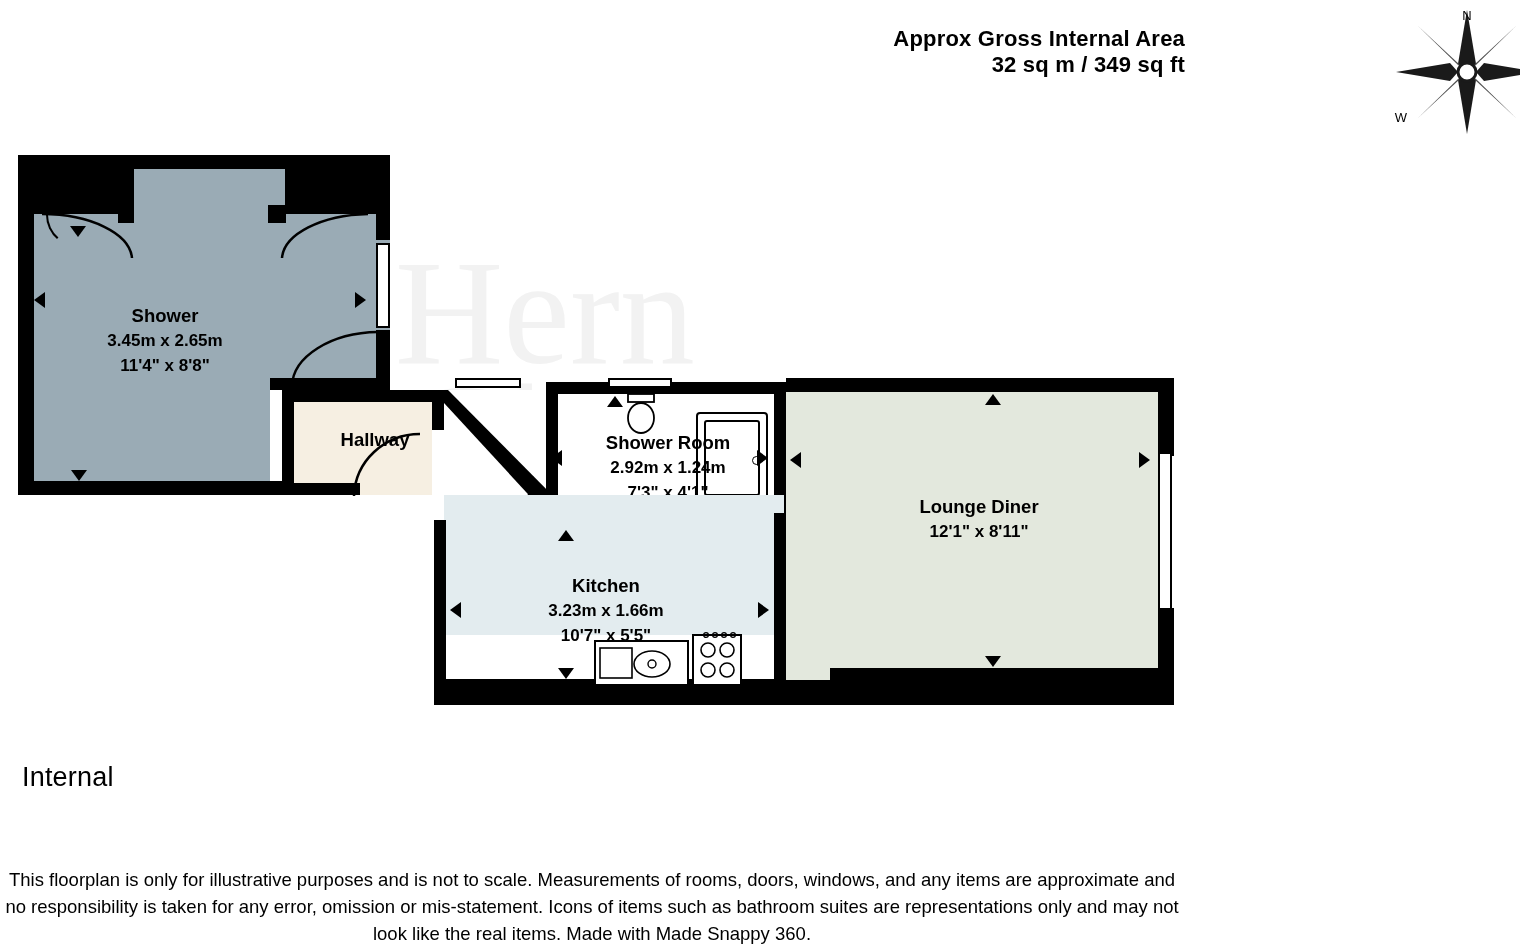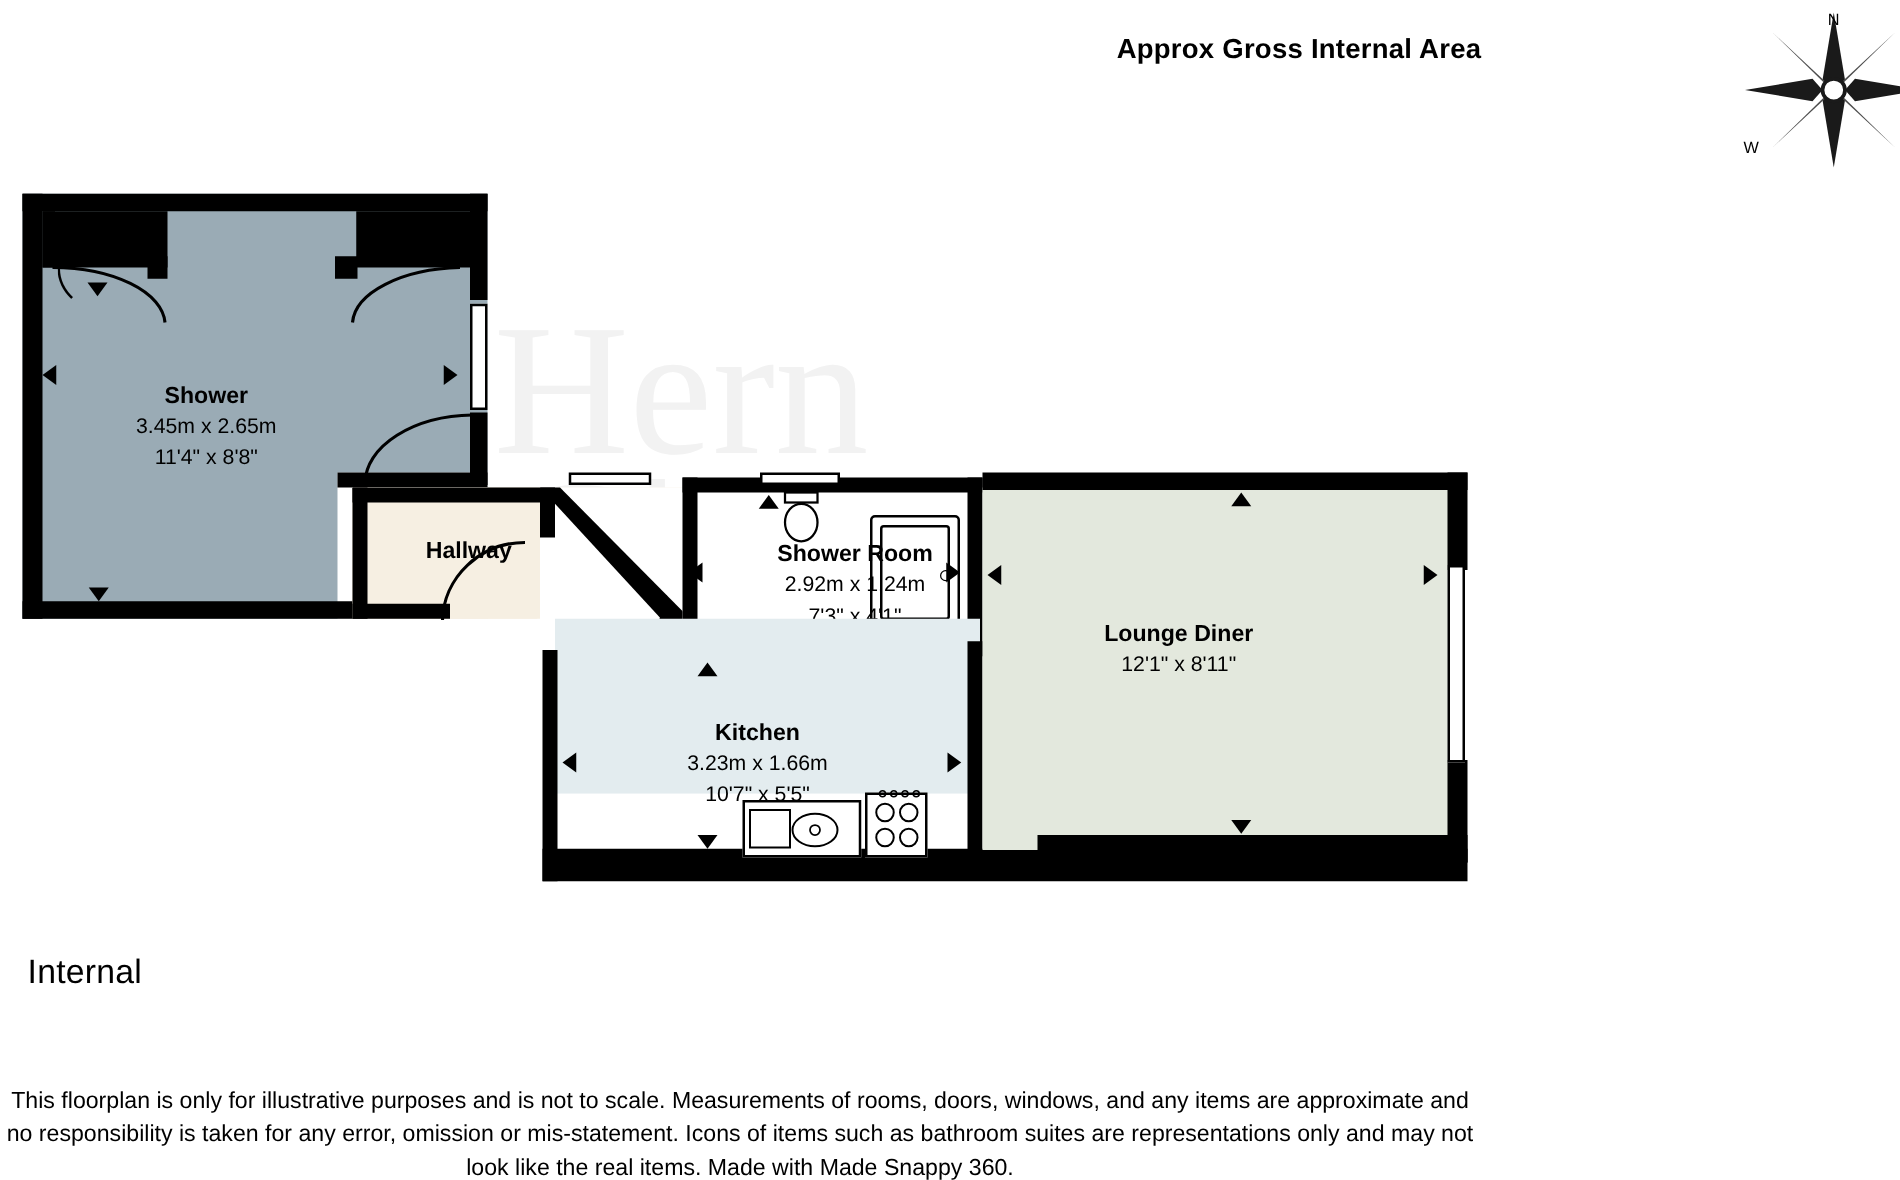--- a/index.html
+++ b/index.html
@@ -73,21 +73,21 @@
   .shower-fill  { background: #ffffff; }
   .white-fill   { background: #ffffff; }
 
   .label {
     position: absolute;
     text-align: center;
     line-height: 25px;
     font-size: 17px;
   }
   .label .name { font-weight: bold; font-size: 18.5px; }
-  .label .dim  { font-weight: normal; font-size: 17px; }
+  .label .dim  { font-weight: bold; font-size: 17px; }
 
   .window {
     position: absolute;
     background: #ffffff;
     border: 2px solid #000000;
     box-sizing: border-box;
   }
 
   .arrow { position: absolute; width: 0; height: 0; }
   .arrow-up    { border-left: 8px solid transparent; border-right: 8px solid transparent; border-bottom: 11px solid #000; }
@@ -125,20 +125,21 @@
     border: 2px solid #000000;
     box-sizing: border-box;
     background: #ffffff;
   }
 </style>
 </head>
 <body>
 
 <div class="header">
   <div>Approx Gross Internal Area</div>
+  <div>32 sq m / 349 sq ft</div>
 </div>
 
 <div class="compass">
   <svg width="158" height="140" viewBox="0 0 158 140">
     <g>
 
       <polygon points="79,8 88,62 79,70 70,62" fill="#1a1a1a"></polygon>
       <polygon points="79,132 88,78 79,70 70,78" fill="#1a1a1a"></polygon>
       <polygon points="8,70 62,61 70,70 62,79" fill="#1a1a1a"></polygon>
       <polygon points="150,70 96,61 88,70 96,79" fill="#1a1a1a"></polygon>
@@ -249,21 +250,21 @@
     <line x1="4" y1="30" x2="36" y2="30" stroke="#000" stroke-width="1.8"></line>
     <circle cx="20" cy="26" r="3" fill="none" stroke="#000" stroke-width="1.5"></circle>
   </svg>
   <div style="position:absolute;left:752px;top:456px;width:7px;height:7px;border:1.5px solid #000;border-radius:50%;"></div>
 
   <div class="arrow arrow-up" style="left:607px; top:396px;"></div>
   <div class="arrow arrow-down" style="left:607px; top:497px;"></div>
   <div class="arrow arrow-right" style="left:757px; top:450px;"></div>
   <div class="arrow arrow-left" style="left:551px; top:450px;"></div>
 
-  <div class="label" style="left:564px; top:430px; width:240px;">
+  <div class="label" style="left:548px; top:430px; width:240px;">
     <div class="name">Shower Room</div>
     <div class="dim">2.92m x 1.24m</div>
     <div class="dim">7'3" x 4'1"</div>
   </div>
 
   <div class="window" style="left:608px; top:378px; width:64px; height:10px;"></div>
   <div class="window" style="left:455px; top:378px; width:66px; height:10px;"></div>
 
   <div class="room kitchen-fill" style="left:444px; top:495px; width:340px; height:140px;"></div>
   <div class="room white-fill" style="left:444px; top:635px; width:340px; height:55px;"></div>
@@ -308,21 +309,21 @@
   <div class="wall" style="left:1158px; top:378px; width:16px; height:78px;"></div>
   <div class="wall" style="left:1158px; top:608px; width:16px; height:82px;"></div>
   <div class="wall" style="left:830px; top:668px; width:344px; height:22px;"></div>
   <div class="window" style="left:1158px; top:452px; width:14px; height:158px;"></div>
 
   <div class="arrow arrow-up" style="left:985px; top:394px;"></div>
   <div class="arrow arrow-down" style="left:985px; top:656px;"></div>
   <div class="arrow arrow-right" style="left:1139px; top:452px;"></div>
   <div class="arrow arrow-left" style="left:790px; top:452px;"></div>
 
-  <div class="label" style="left:768px; top:494px; width:350px;">
+  <div class="label" style="left:804px; top:494px; width:350px;">
     <div class="name">Lounge Diner</div>
     <div class="dim">12'1" x 8'11"</div>
   </div>
 
 </div>
 
 <div class="floorplan-title">Internal</div>
 <div class="disclaimer">This floorplan is only for illustrative purposes and is not to scale. Measurements of rooms, doors, windows, and any items are approximate and no responsibility is taken for any error, omission or mis-statement. Icons of items such as bathroom suites are representations only and may not look like the real items. Made with Made Snappy 360.</div>
 
 </body></html>

